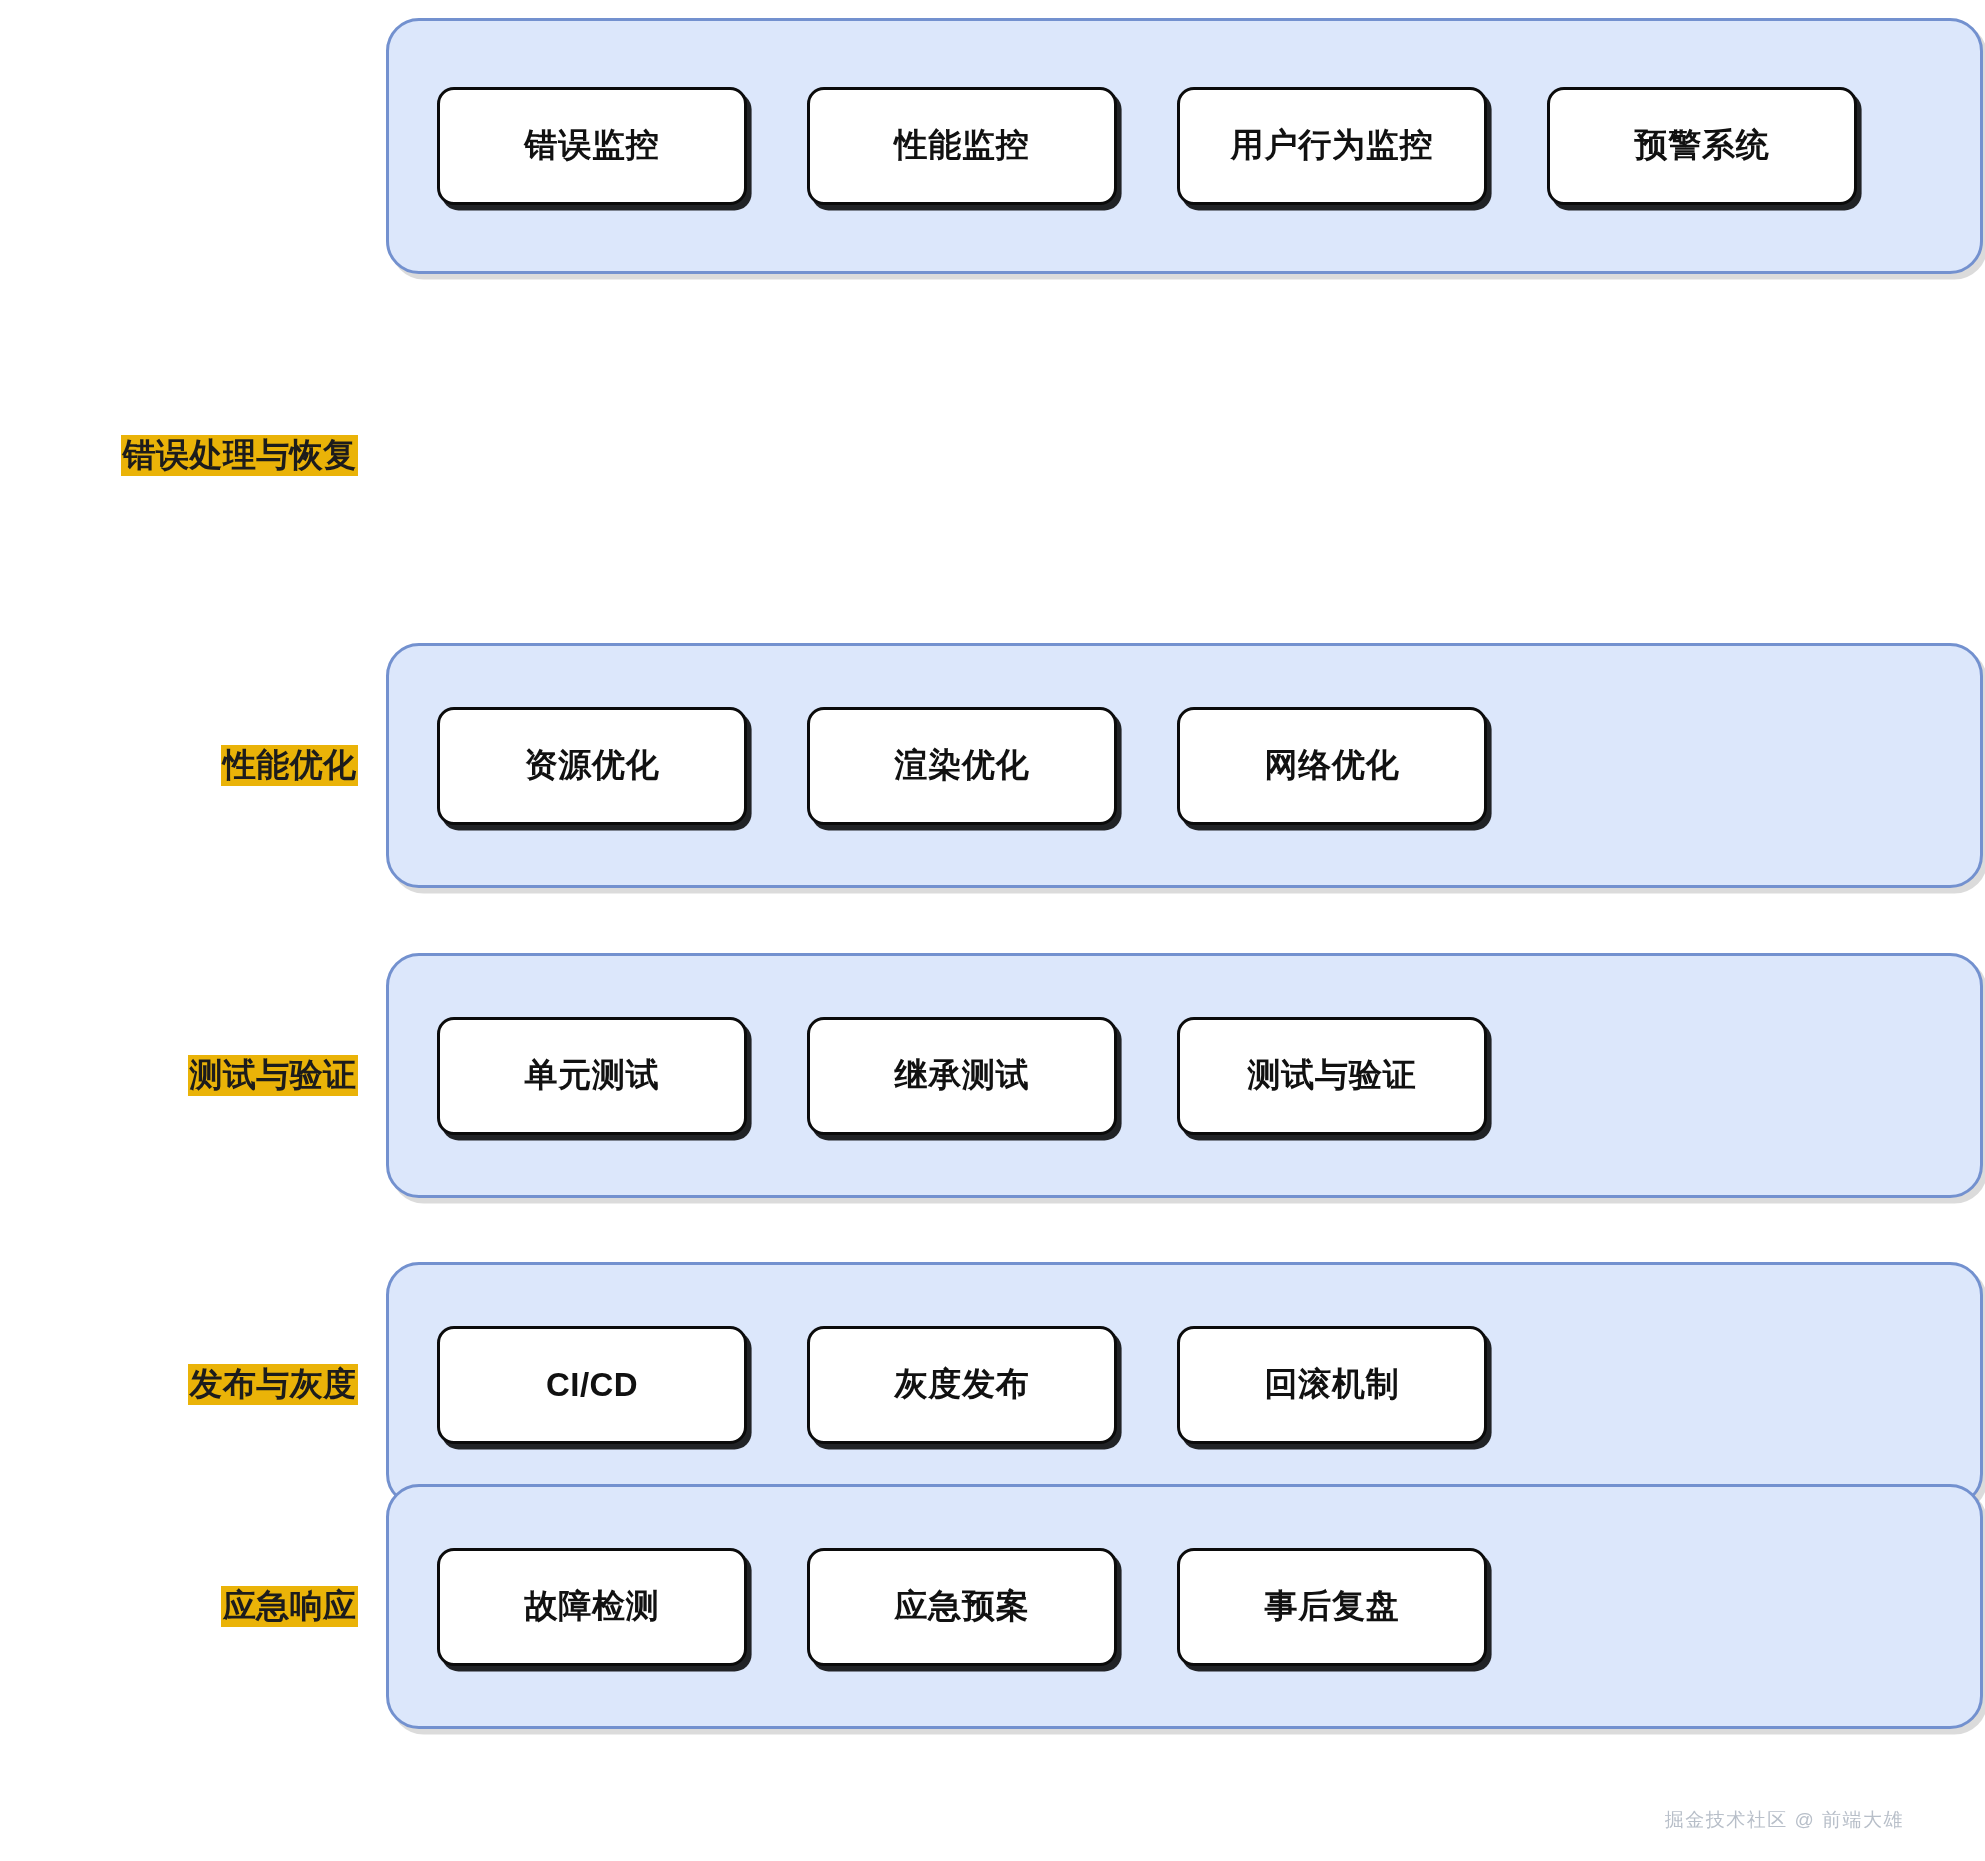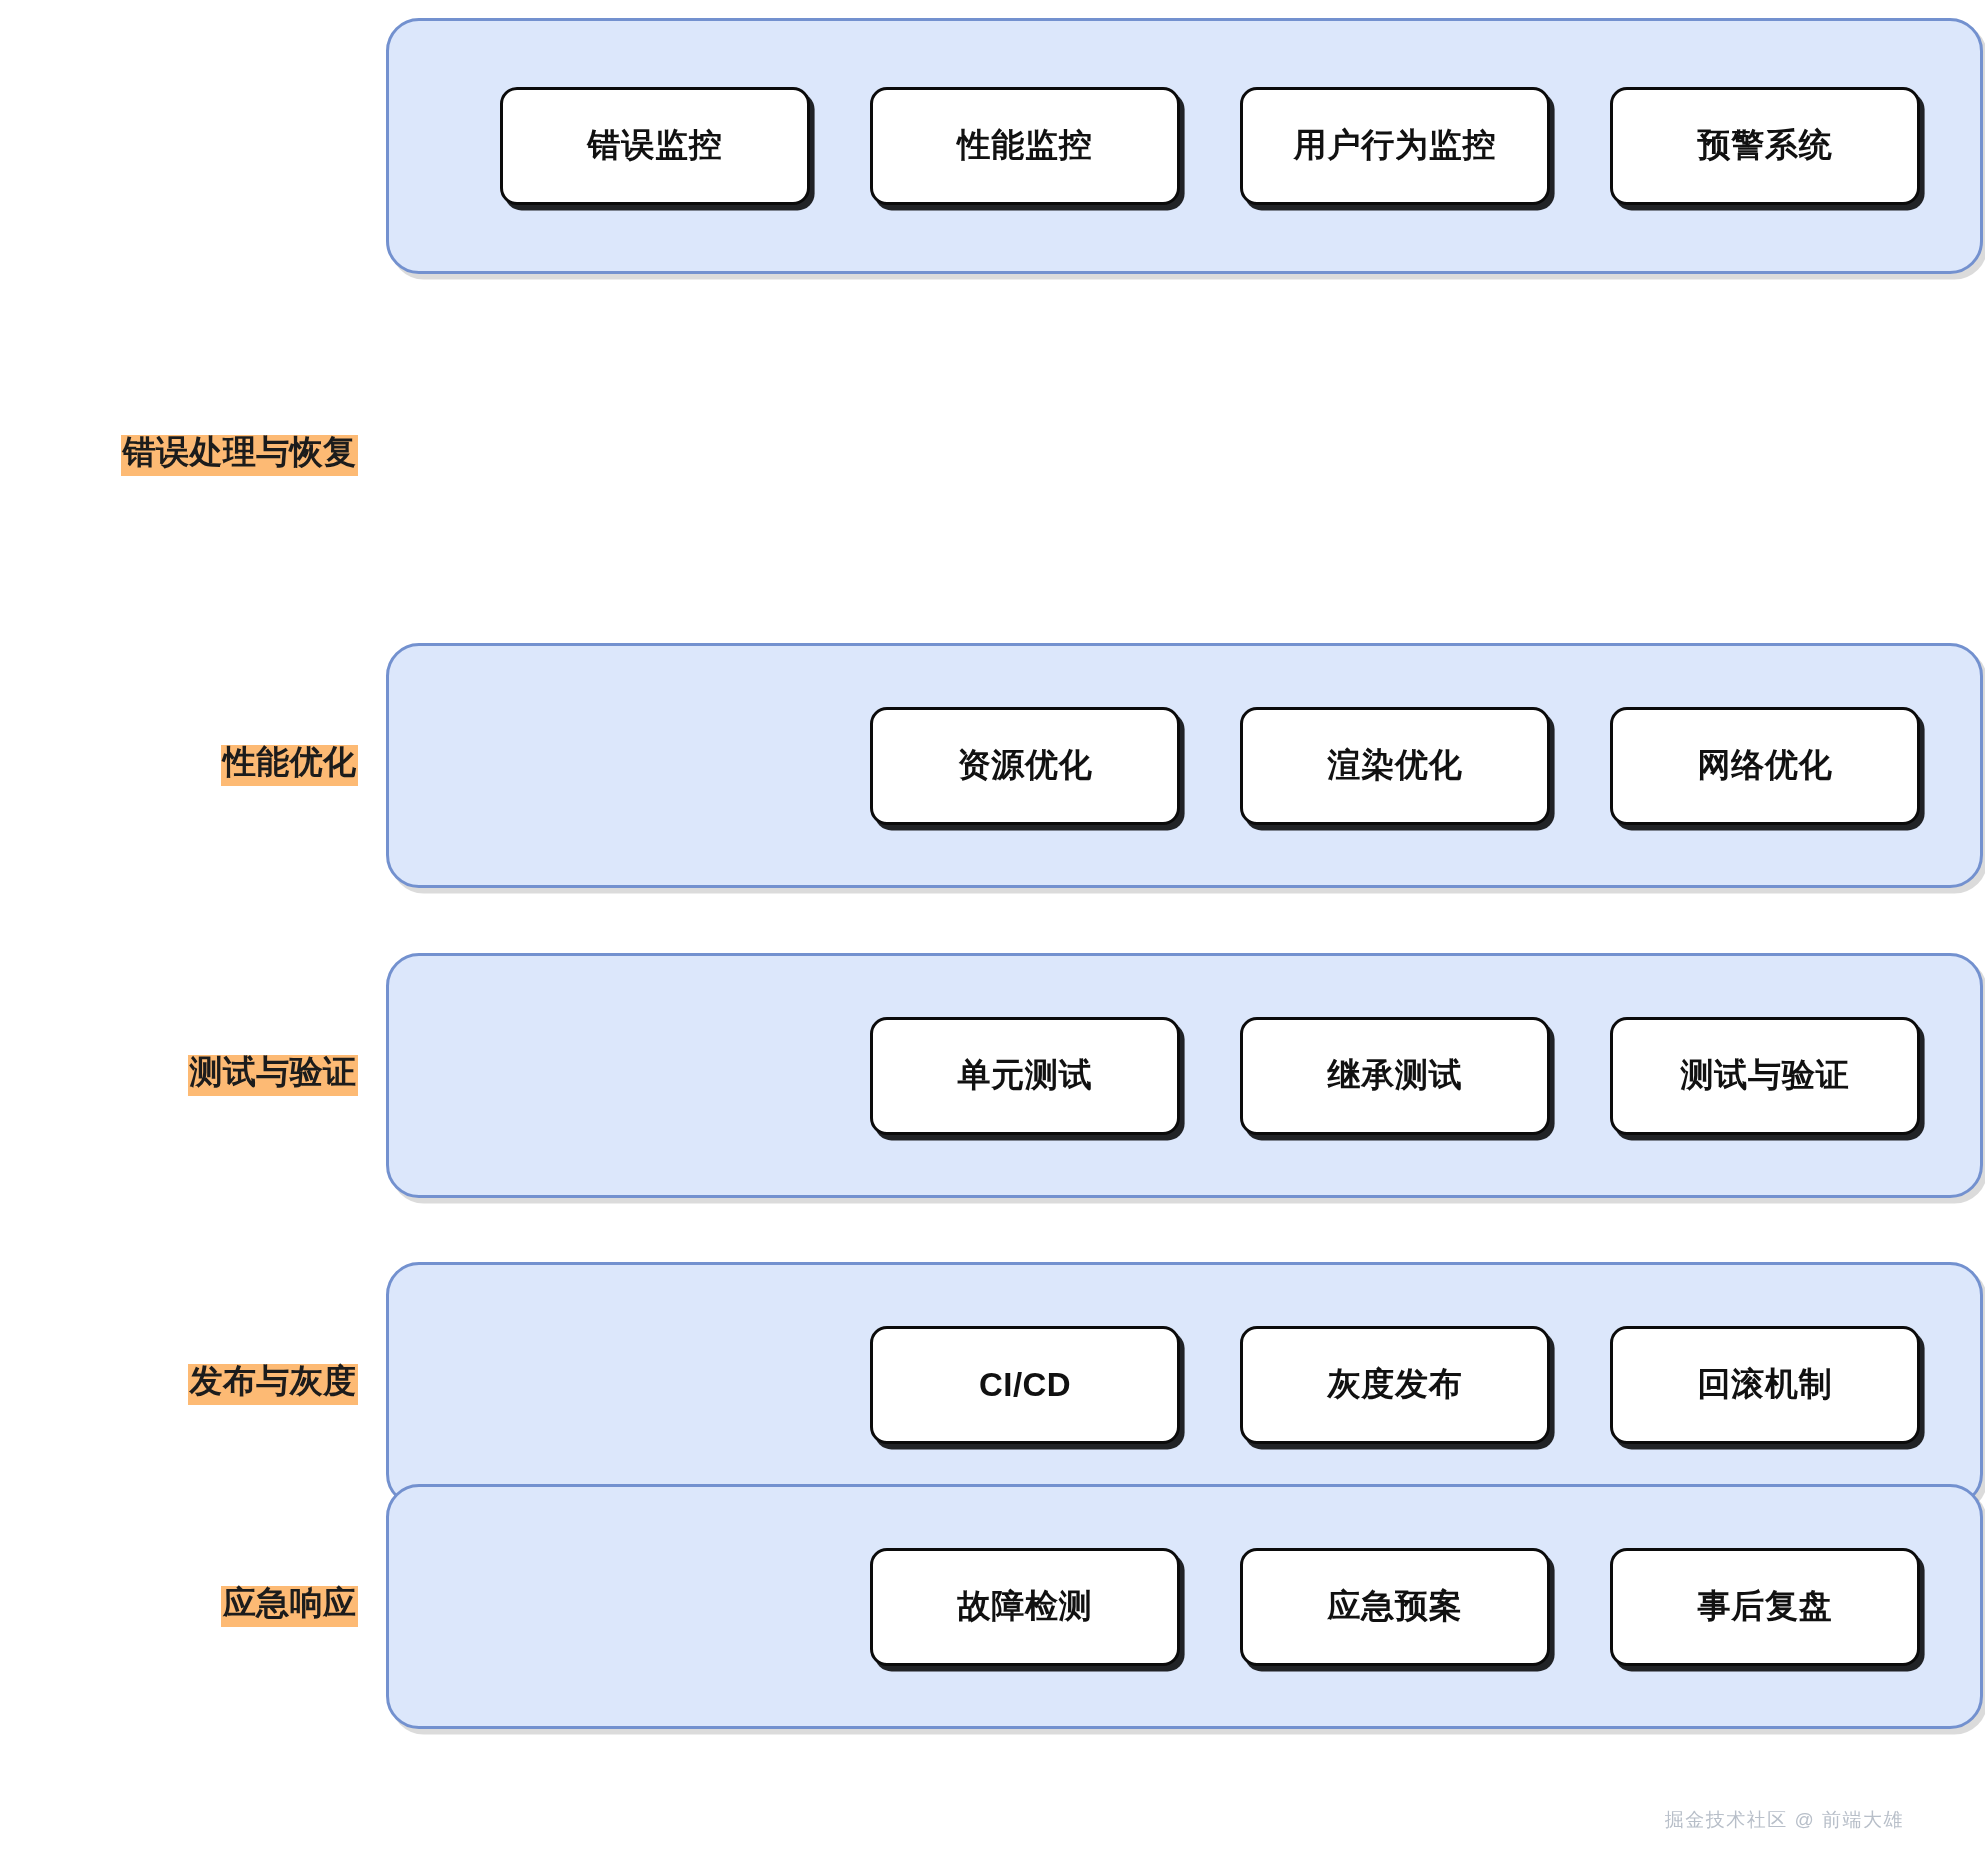--- a/index.html
+++ b/index.html
@@ -38,41 +38,39 @@
     justify-content: flex-end;
     align-items: center;
     padding-right: 28px;
     box-sizing: border-box;
   }
 
   .row-label {
     font-size: 33px;
     font-weight: bold;
     color: #1c1c1c;
-    background: #fdba74;
+    background: #eab308;
     line-height: 1.18;
     letter-spacing: 0.4px;
     white-space: nowrap;
     padding: 0.8px 1.5px;
-    font-family: Liberation Mono, monospace;
   }
 
   .band {
     position: relative;
     width: 1597px;
     height: 245px;
     box-sizing: border-box;
     background: #dce7fb;
     border: 3.1px solid #7391cf;
     border-radius: 33px;
     display: flex;
     align-items: center;
     padding-left: 48px;
     box-shadow: 4.6px 5.4px 0 rgba(0,0,0,0.14);
-    justify-content: flex-end;
   }
 
   .band.tall { height: 256px; }
 
   .node {
     box-sizing: border-box;
     height: 118px;
     width: 310px;
     min-width: 310px;
     margin-right: 60px;

